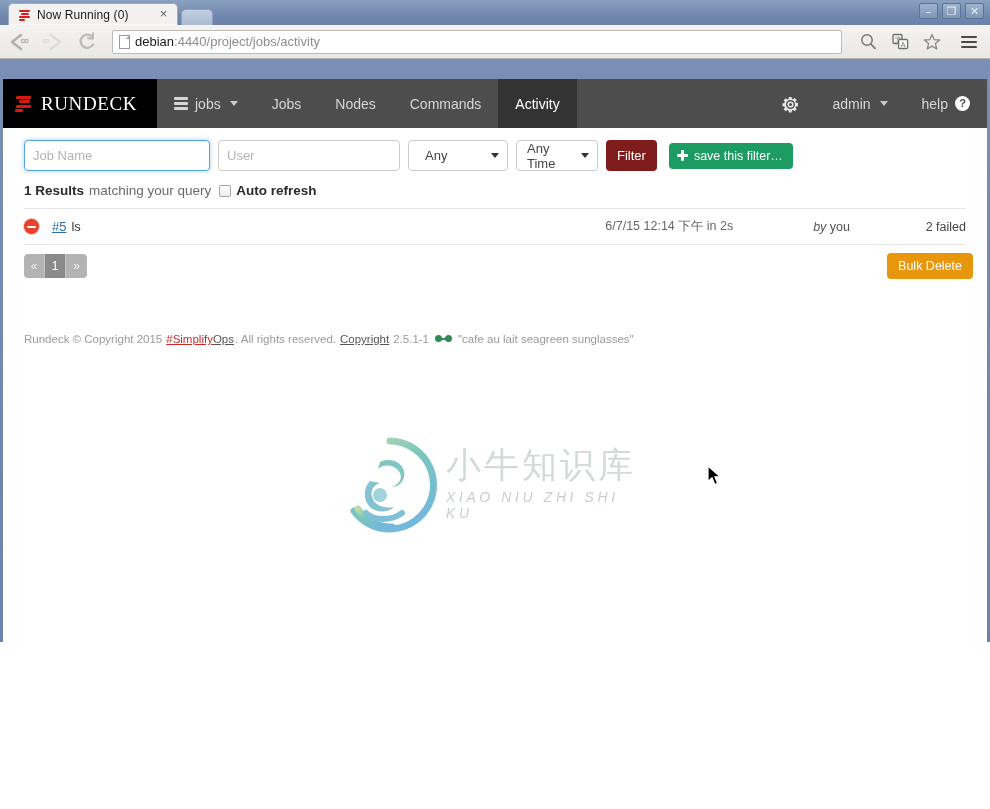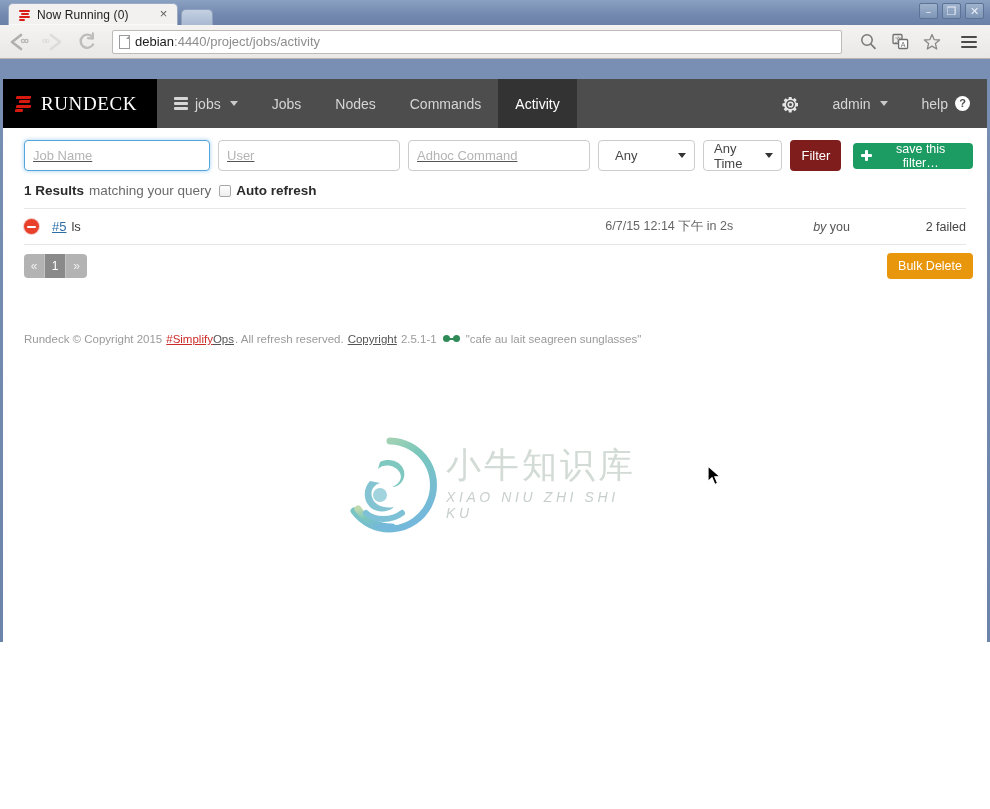--- a/index.html
+++ b/index.html
@@ -200,21 +200,20 @@
   .finput {
     height: 31px;
     border: 1px solid #cccccc;
     border-radius: 4px;
     padding: 0 8px;
     font-size: 13px;
     color: #555;
     background: #fff;
     outline: none;
     font-family: "Liberation Sans", sans-serif;
-    text-decoration: underline;
   }
   .finput::placeholder { color: #b4b4b4; }
   .finput.focused { border-color: #54a5dd; box-shadow: 0 0 4px rgba(84,165,221,0.55); }
   #job-name-input { width: 186px; }
   #user-input { width: 182px; }
   #adhoc-input { width: 182px; }
   .fselect {
     height: 31px;
     border: 1px solid #cccccc;
     border-radius: 4px;
@@ -499,21 +498,20 @@
         <div class="rdnav-item">
           <span>help</span>
           <span class="help-q">?</span>
         </div>
       </div>
     </div>
 
     <div class="filterbar">
       <input id="job-name-input" class="finput focused" type="text" placeholder="Job Name" style="">
       <input id="user-input" class="finput" type="text" placeholder="User" style="">
-      <input id="adhoc-input" class="finput" type="text" placeholder="Adhoc Command" style="">
       <div id="any-select" class="fselect">
         <span class="sv">Any</span>
         <span class="sel-caret"></span>
       </div>
       <div id="anytime-select" class="fselect">
         <span class="sv">Any Time</span>
         <span class="sel-caret"></span>
       </div>
       <button class="btn-filter">Filter</button>
       <button class="btn-save">
@@ -548,21 +546,21 @@
         <div class="pg">«</div>
         <div class="pg active">1</div>
         <div class="pg">»</div>
       </div>
       <button class="btn-bulk">Bulk Delete</button>
     </div>
 
     <div class="footer">
       <span>Rundeck © Copyright 2015</span>
       <span><a class="a-simplify">#Simplify</a><a class="a-ops">Ops</a></span>
-      <span style="margin-left:-3px;">. All refresh reserved.</span>
+      <span style="margin-left:-3px;">. All rights reserved.</span>
       <a class="a-lic">Copyright</a>
       <span>2.5.1-1</span>
       <span class="glasses">
           <i></i>
           <i></i>
         </span>
       <span>"cafe au lait seagreen sunglasses"</span>
     </div>
 
     <div class="watermark">

